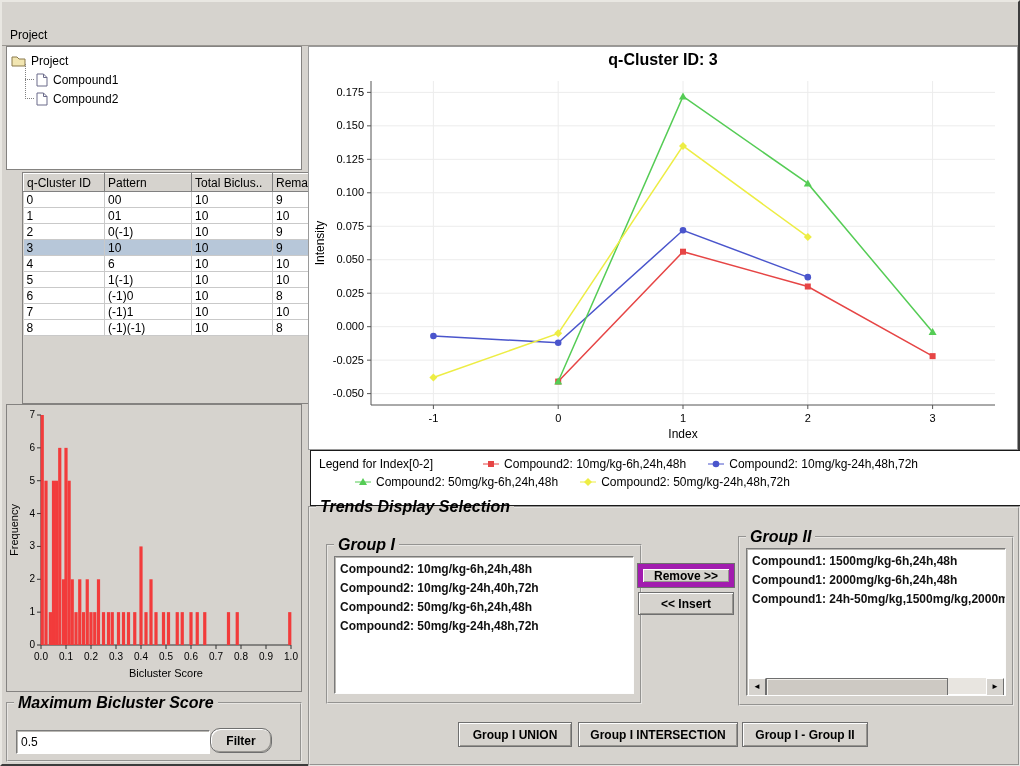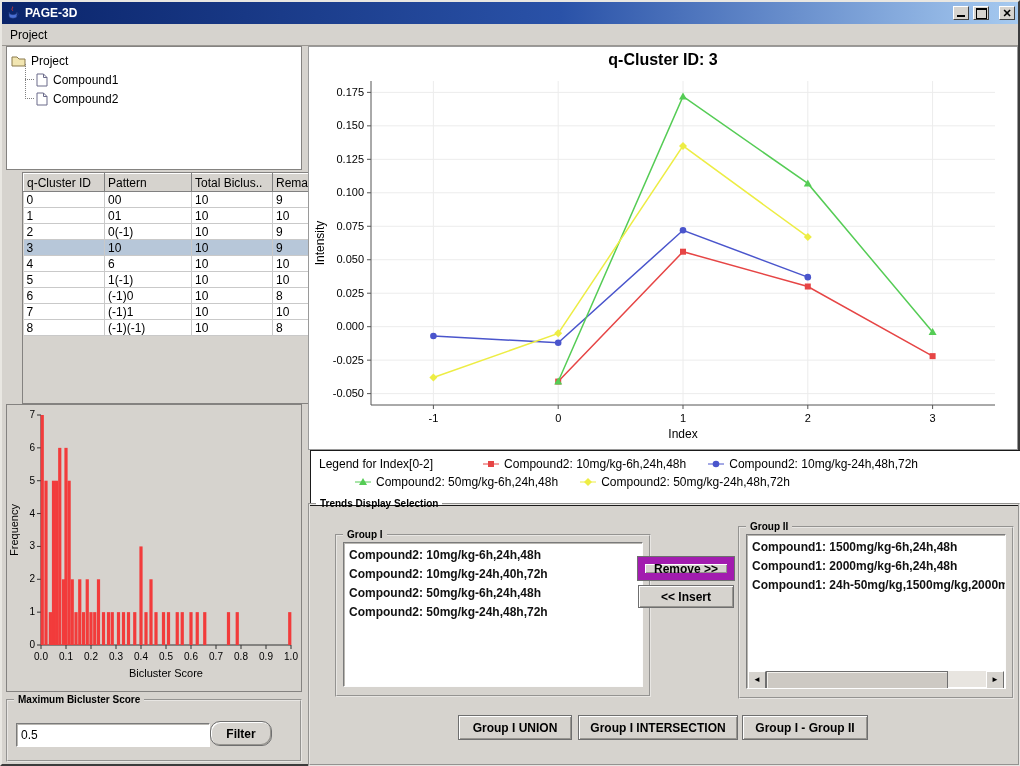--- a/index.html
+++ b/index.html
@@ -40,28 +40,28 @@
   
   .jtable{border-collapse:collapse;table-layout:fixed;width:292px;font-size:12px;}
   .jtable th{background:#d6d3ce;font-weight:normal;border:1px solid;border-color:#fff #808080 #808080 #fff;
     height:17px;padding:0 3px;text-align:left;overflow:hidden;white-space:nowrap;}
   .jtable td{background:#fff;border-right:1px solid #c9c9c9;border-bottom:1px solid #c9c9c9;
     height:15px;padding:0 3px;overflow:hidden;white-space:nowrap;}
   .jtable tr.selected td{background:#b7c7d9;}
 
   
   fieldset.group{position:absolute;border:2px groove #e8e6e3;padding:0;margin:0;background:transparent;}
-  fieldset.group > legend{font-weight:bold;font-size:10px;padding:0 4px;margin-left:6px;}
+  fieldset.group > legend{font-weight:bold;font-size:16px;padding:0 4px;margin-left:6px;font-style:italic;}
 
   
   .btn{position:absolute;background:#d6d3ce;border:1px solid #6f6f6f;color:#000;
     box-shadow:inset 1px 1px 0 #fff, inset -1px -1px 0 #979590;
     font-weight:bold;font-size:12px;font-family:"Liberation Sans",sans-serif;
     display:flex;align-items:center;justify-content:center;cursor:default;white-space:nowrap;}
-  .btn.default-focus{border:7px solid #a21caf;box-shadow:0 0 0 1px #6f6f6f, inset 1px 1px 0 #fff, inset -1px -1px 0 #979590;}
+  .btn.default-focus{border:5px solid #a21caf;box-shadow:0 0 0 1px #6f6f6f, inset 1px 1px 0 #fff, inset -1px -1px 0 #979590;}
 
   
   .tf{position:absolute;background:#fff;border:1px solid;border-color:#7a7a7a #fff #fff #7a7a7a;
     box-shadow:inset 1px 1px 0 #b9b7b2;font-size:12px;padding:1px 4px;font-family:"Liberation Sans",sans-serif;}
 
   
   .chart-title{position:absolute;top:4px;left:0;right:0;text-align:center;font-weight:bold;font-size:16px;}
   svg text{font-family:"Liberation Sans",sans-serif;fill:#000;}
 
   
@@ -82,38 +82,20 @@
     display:flex;align-items:center;justify-content:center;font-size:8px;line-height:1;}
   .sb-track{flex:1;position:relative;}
   .sb-thumb{position:absolute;left:0;top:0;height:16px;width:82%;background:#cdc9c3;
     border:1px solid #6f6f6f;box-shadow:inset 1px 1px 0 #f2f0ec;}
 </style>
 </head>
 <body>
 
 <div class="window">
 
-  <div class="titlebar">
-    <svg width="16" height="16" viewBox="0 0 16 16">
-      <path d="M4 7 c0 3.5 8 3.5 8 0 l0 4 c0 3 -8 3 -8 0 z" fill="#4a6fd4" stroke="#22397e" stroke-width="0.6"></path>
-      <path d="M12 8 c2 0 2 2.5 -0.5 2.5" fill="none" stroke="#22397e" stroke-width="0.8"></path>
-      <path d="M7 1.5 c2 1.2 -1.5 2.2 0.8 4.2" stroke="#d43a3a" stroke-width="1" fill="none"></path>
-    </svg>
-    <span class="title">PAGE-3D</span>
-    <button class="winbtn">
-        <span class="g-min"></span>
-      </button>
-    <button class="winbtn center">
-        <span class="g-max"></span>
-      </button>
-    <span class="btngap"></span>
-    <button class="winbtn center">
-        <span class="g-close">✕</span>
-      </button>
-  </div>
 
   <div class="menubar">
     <span class="menu-item">Project</span>
   </div>
 
   <div class="panel" style="left:4px;top:44px;width:294px;height:122px;">
     <div class="tree">
       <div class="tree-row">
         <svg width="15" height="12" viewBox="0 0 15 12">
           <path d="M1 2 h5 l2 2 h6 v7 H1 z" fill="#f2e6b2" stroke="#8b7b4d"></path>
@@ -422,21 +404,21 @@
             <polygon points="8,1 12,5 8,9 4,5" fill="#eded44"></polygon>
           </svg>
           <span>Compound2: 50mg/kg-24h,48h,72h</span>
         </span>
       </div>
   </div>
 
   <fieldset class="group" style="left:306px;top:496px;width:708px;height:264px;">
     <legend>Trends Display Selection</legend>
 
-    <fieldset class="group" style="left:25px;top:20px;width:312px;height:164px;">
+    <fieldset class="group" style="left:16px;top:20px;width:312px;height:164px;">
       <legend>Group I</legend>
       <div class="listbox" id="group1-list" style="left:6px;top:2px;right:6px;bottom:8px;">
           <div class="list-item">Compound2: 10mg/kg-6h,24h,48h</div>
           <div class="list-item">Compound2: 10mg/kg-24h,40h,72h</div>
           <div class="list-item">Compound2: 50mg/kg-6h,24h,48h</div>
           <div class="list-item">Compound2: 50mg/kg-24h,48h,72h</div>
         </div>
     </fieldset>
 
     <button class="btn default-focus" style="left:328px;top:48px;width:96px;height:23px;">Remove &gt;&gt;</button>

